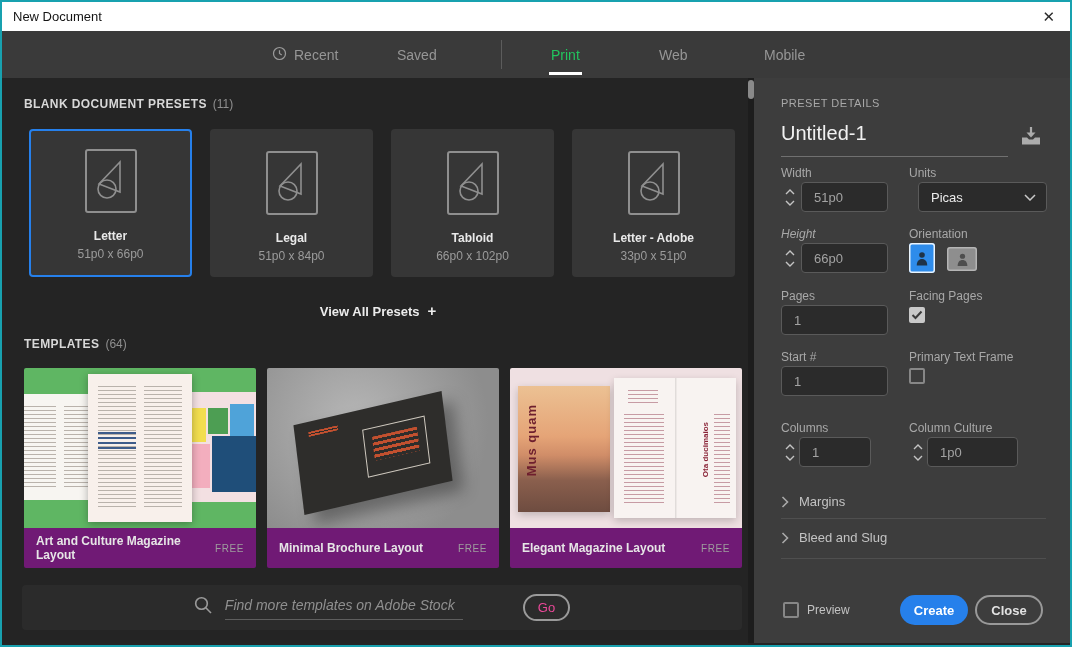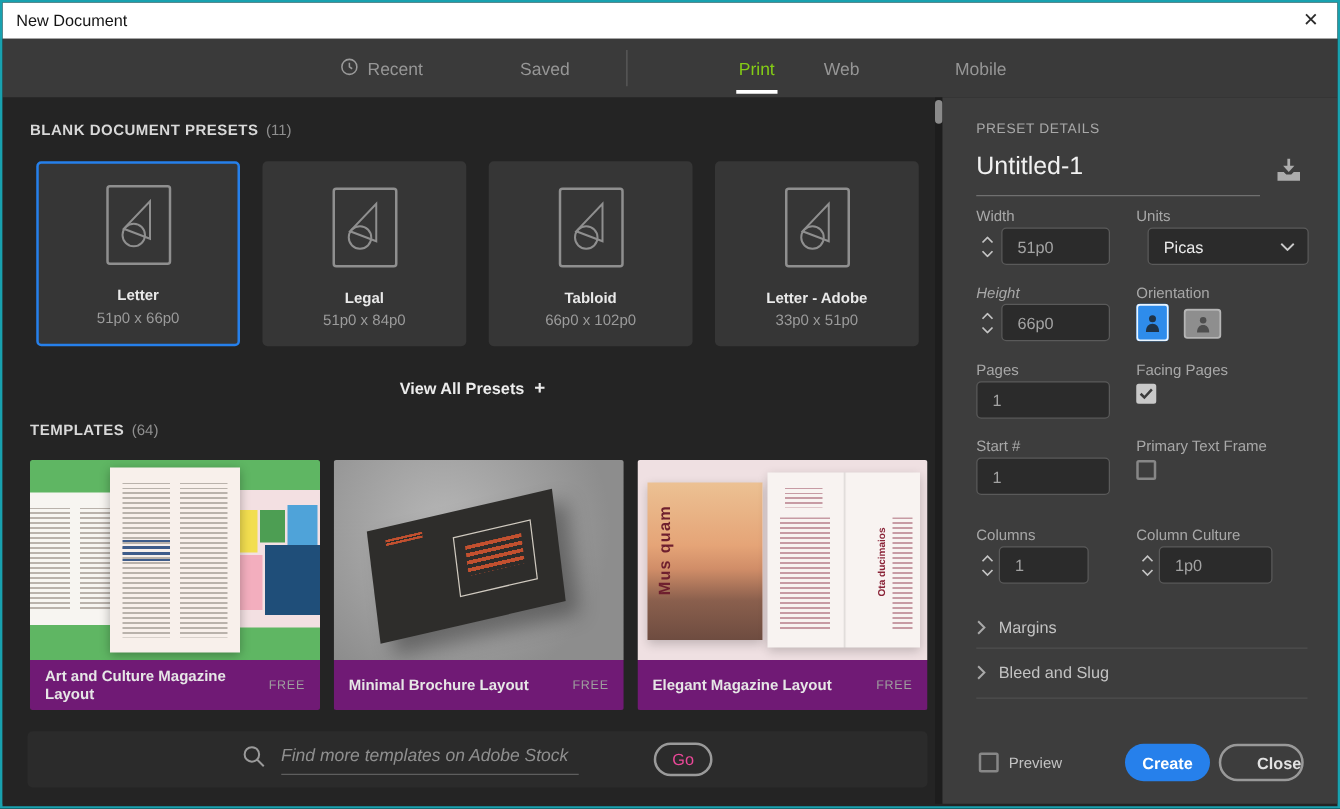--- a/index.html
+++ b/index.html
@@ -9,21 +9,21 @@
     border:2px solid #18A1AF; background:#242424; overflow:hidden;
   }
   
   .titlebar { height:29px; background:#ffffff; display:flex; align-items:center; padding:0 11px; }
   .titlebar .title { font-size:13px; color:#141414; }
   .titlebar .close { margin-left:auto; font-size:15px; color:#2b2b2b; cursor:pointer; padding:0 4px; line-height:1; }
   
   .tabbar { height:47px; background:#3A3A3A; position:relative; }
   .tab { position:absolute; top:0; height:47px; display:flex; align-items:center; gap:7px;
          font-size:14px; color:#969696; cursor:pointer; }
-  .tab.active { color:#84cc16;margin-left:40px; }
+  .tab.active { color:#22c55e; }
   .tab.active::after { content:""; position:absolute; left:-2px; right:-2px; bottom:3px; height:3px; background:#ffffff; }
   .tab-divider { position:absolute; left:499px; top:9px; width:1px; height:29px; background:#5C5C5C; }
   
   .bodyrow { display:flex; height:565px; }
   .main { flex:1; background:#242424; position:relative; }
   .sidebar { width:316px; background:#3D3D3D; position:relative; }
   
   .scroll-track { position:absolute; right:0; top:0; width:6px; height:100%; background:#1D1D1D; }
   .scroll-thumb { position:absolute; right:0; top:2px; width:6px; height:19px; background:#8A8A8A; border-radius:3px; }
   
@@ -119,21 +119,21 @@
   .checkbox.checked { background:#C9C9C9; border-color:#C9C9C9; }
   .checkbox.checked svg { display:block; }
   .accordion { position:absolute; left:27px; display:flex; align-items:center; gap:10px;
     font-size:13px; color:#C3C3C3; cursor:pointer; }
   .sb-divider { position:absolute; left:27px; width:265px; height:1px; background:#4F4F4F; }
   .create-btn { position:absolute; left:146px; top:517px; width:68px; height:30px; border:none;
     border-radius:15px; background:#2680EB; color:#ffffff; font-size:13px; font-weight:bold;
     cursor:pointer; font-family:"Liberation Sans", sans-serif; }
   .close-btn { position:absolute; left:221px; top:517px; width:68px; height:30px;
     border:2px solid #999999; border-radius:15px; background:transparent; color:#E2E2E2;
-    font-size:13px; font-weight:bold; cursor:pointer; font-family:"Liberation Sans", sans-serif;text-align:right; }
+    font-size:13px; font-weight:bold; cursor:pointer; font-family:"Liberation Sans", sans-serif; }
   .preview-label { position:absolute; left:53px; top:525px; font-size:12px; color:#C3C3C3; }
 </style>
 </head>
 <body>
 
 <div class="window">
 
   <div class="titlebar">
     <span class="title">New Document</span>
     <span class="close">✕</span>
@@ -142,21 +142,21 @@
   <div class="tabbar">
     <div class="tab" style="left:270px;">
       <span>
         <svg width="15" height="15" viewBox="0 0 16 16">
             <circle cx="8" cy="8" r="6.4" stroke="#9a9a9a" stroke-width="1.3" fill="none"></circle>
             <path d="M8 4.4 V8 L10.4 9.6" stroke="#9a9a9a" stroke-width="1.3" fill="none"></path>
           </svg>
       </span>
       <span>Recent</span>
     </div>
-    <div class="tab" style="left:414px;">
+    <div class="tab" style="left:395px;">
       <span>Saved</span>
     </div>
     <div class="tab-divider"></div>
     <div class="tab active" style="left:549px;">
       <span>Print</span>
     </div>
     <div class="tab" style="left:657px;">
       <span>Web</span>
     </div>
     <div class="tab" style="left:762px;">

